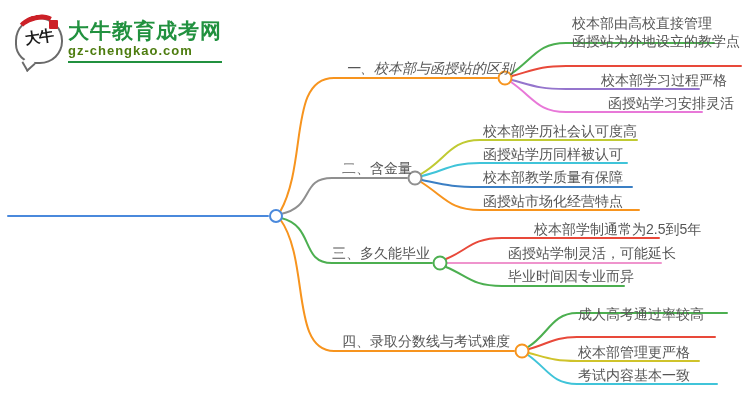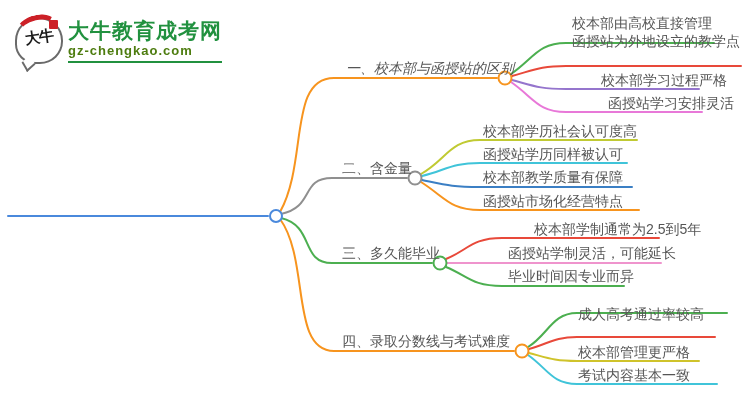--- a/index.html
+++ b/index.html
@@ -115,21 +115,21 @@
   <div class="lbl" style="left:572px;top:31px;">函授站为外地设立的教学点</div>
   <div class="lbl" style="left:572px;top:70px;margin-left:29px;">校本部学习过程严格</div>
   <div class="lbl" style="left:572px;top:93px;margin-left:36px;">函授站学习安排灵活</div>
 
   <div class="lbl" style="left:342px;top:158px;text-align:center;">二、含金量</div>
   <div class="lbl" style="left:483px;top:121px;">校本部学历社会认可度高</div>
   <div class="lbl" style="left:483px;top:144px;">函授站学历同样被认可</div>
   <div class="lbl" style="left:483px;top:168px;font-family:Liberation Serif, serif;">校本部教学质量有保障</div>
   <div class="lbl" style="left:483px;top:191px;">函授站市场化经营特点</div>
 
-  <div class="lbl" style="left:342px;top:243px;text-align:right;">三、多久能毕业</div>
+  <div class="lbl" style="left:332px;top:243px;text-align:right;">三、多久能毕业</div>
   <div class="lbl" style="left:508px;top:219px;margin-left:26px;">校本部学制通常为2.5到5年</div>
   <div class="lbl" style="left:508px;top:243px;">函授站学制灵活，可能延长</div>
   <div class="lbl" style="left:342px;top:331px;">四、录取分数线与考试难度</div>
 
   <div class="lbl" style="left:508px;top:266px;">毕业时间因专业而异</div>
   <div class="lbl" style="left:578px;top:304px;">成人高考通过率较高</div>
   <div class="lbl" style="left:578px;top:342px;">校本部管理更严格</div>
   <div class="lbl" style="left:578px;top:365px;">考试内容基本一致</div>
 
 </div>

